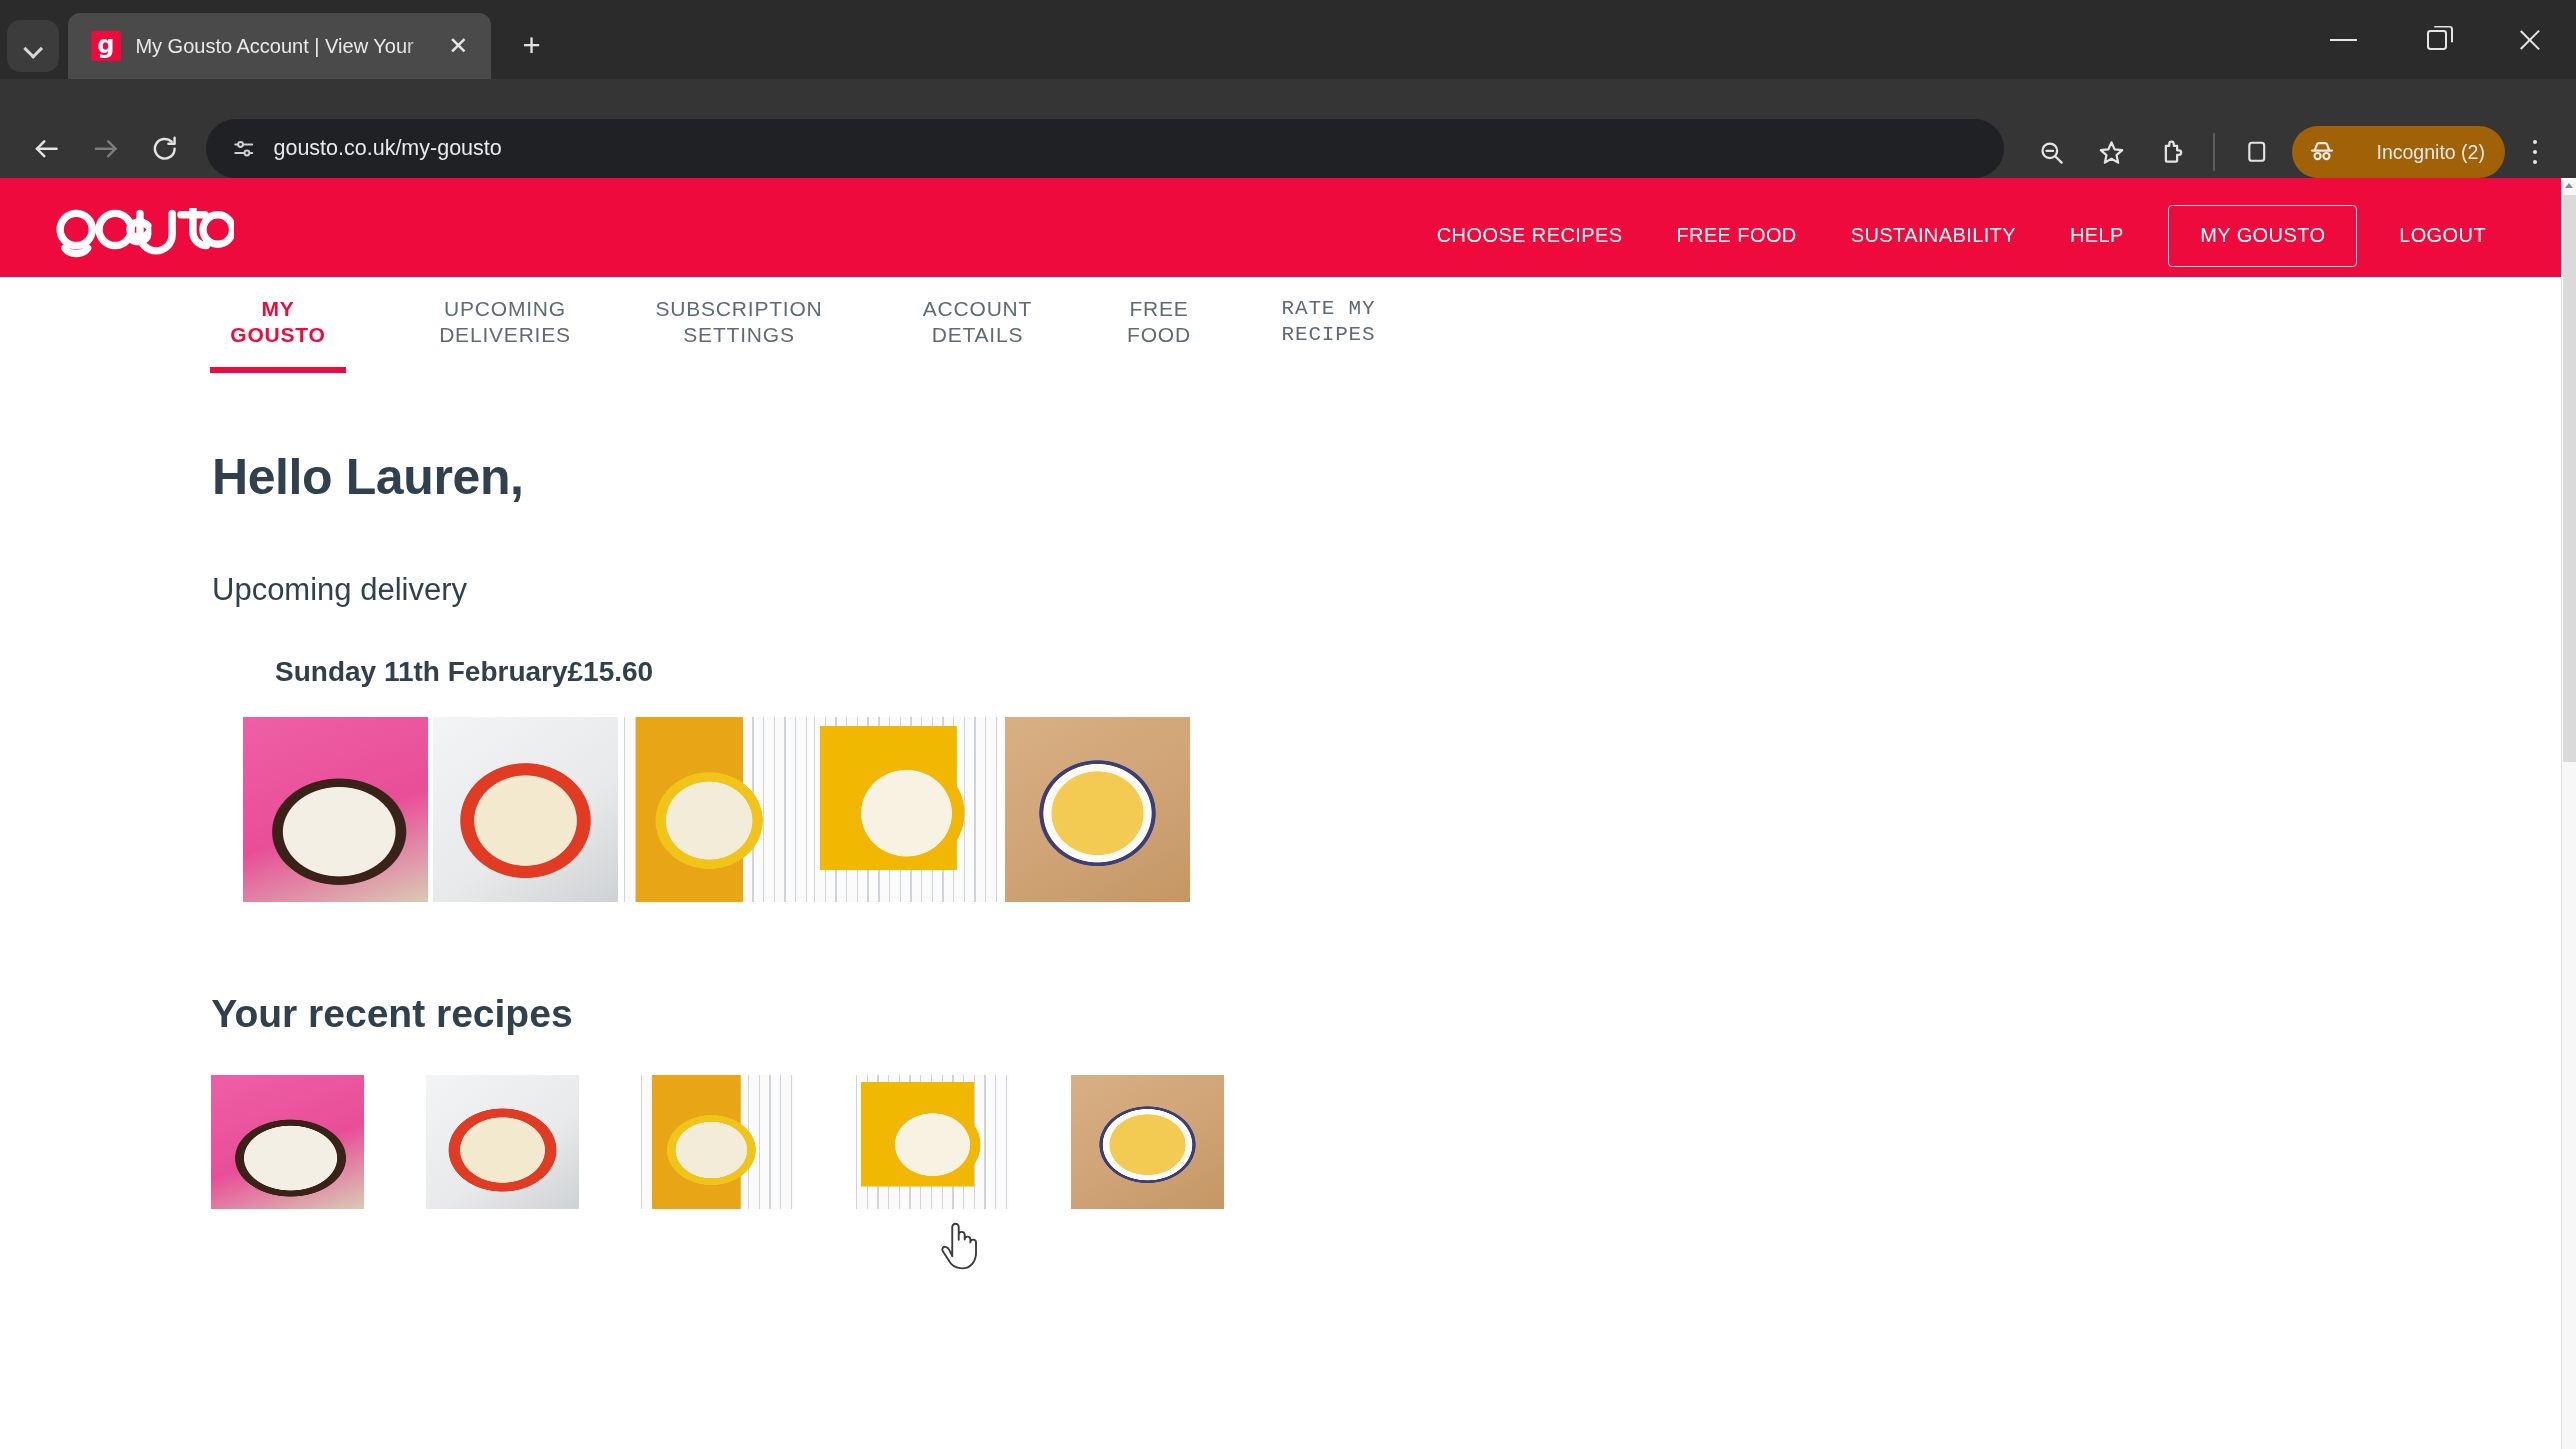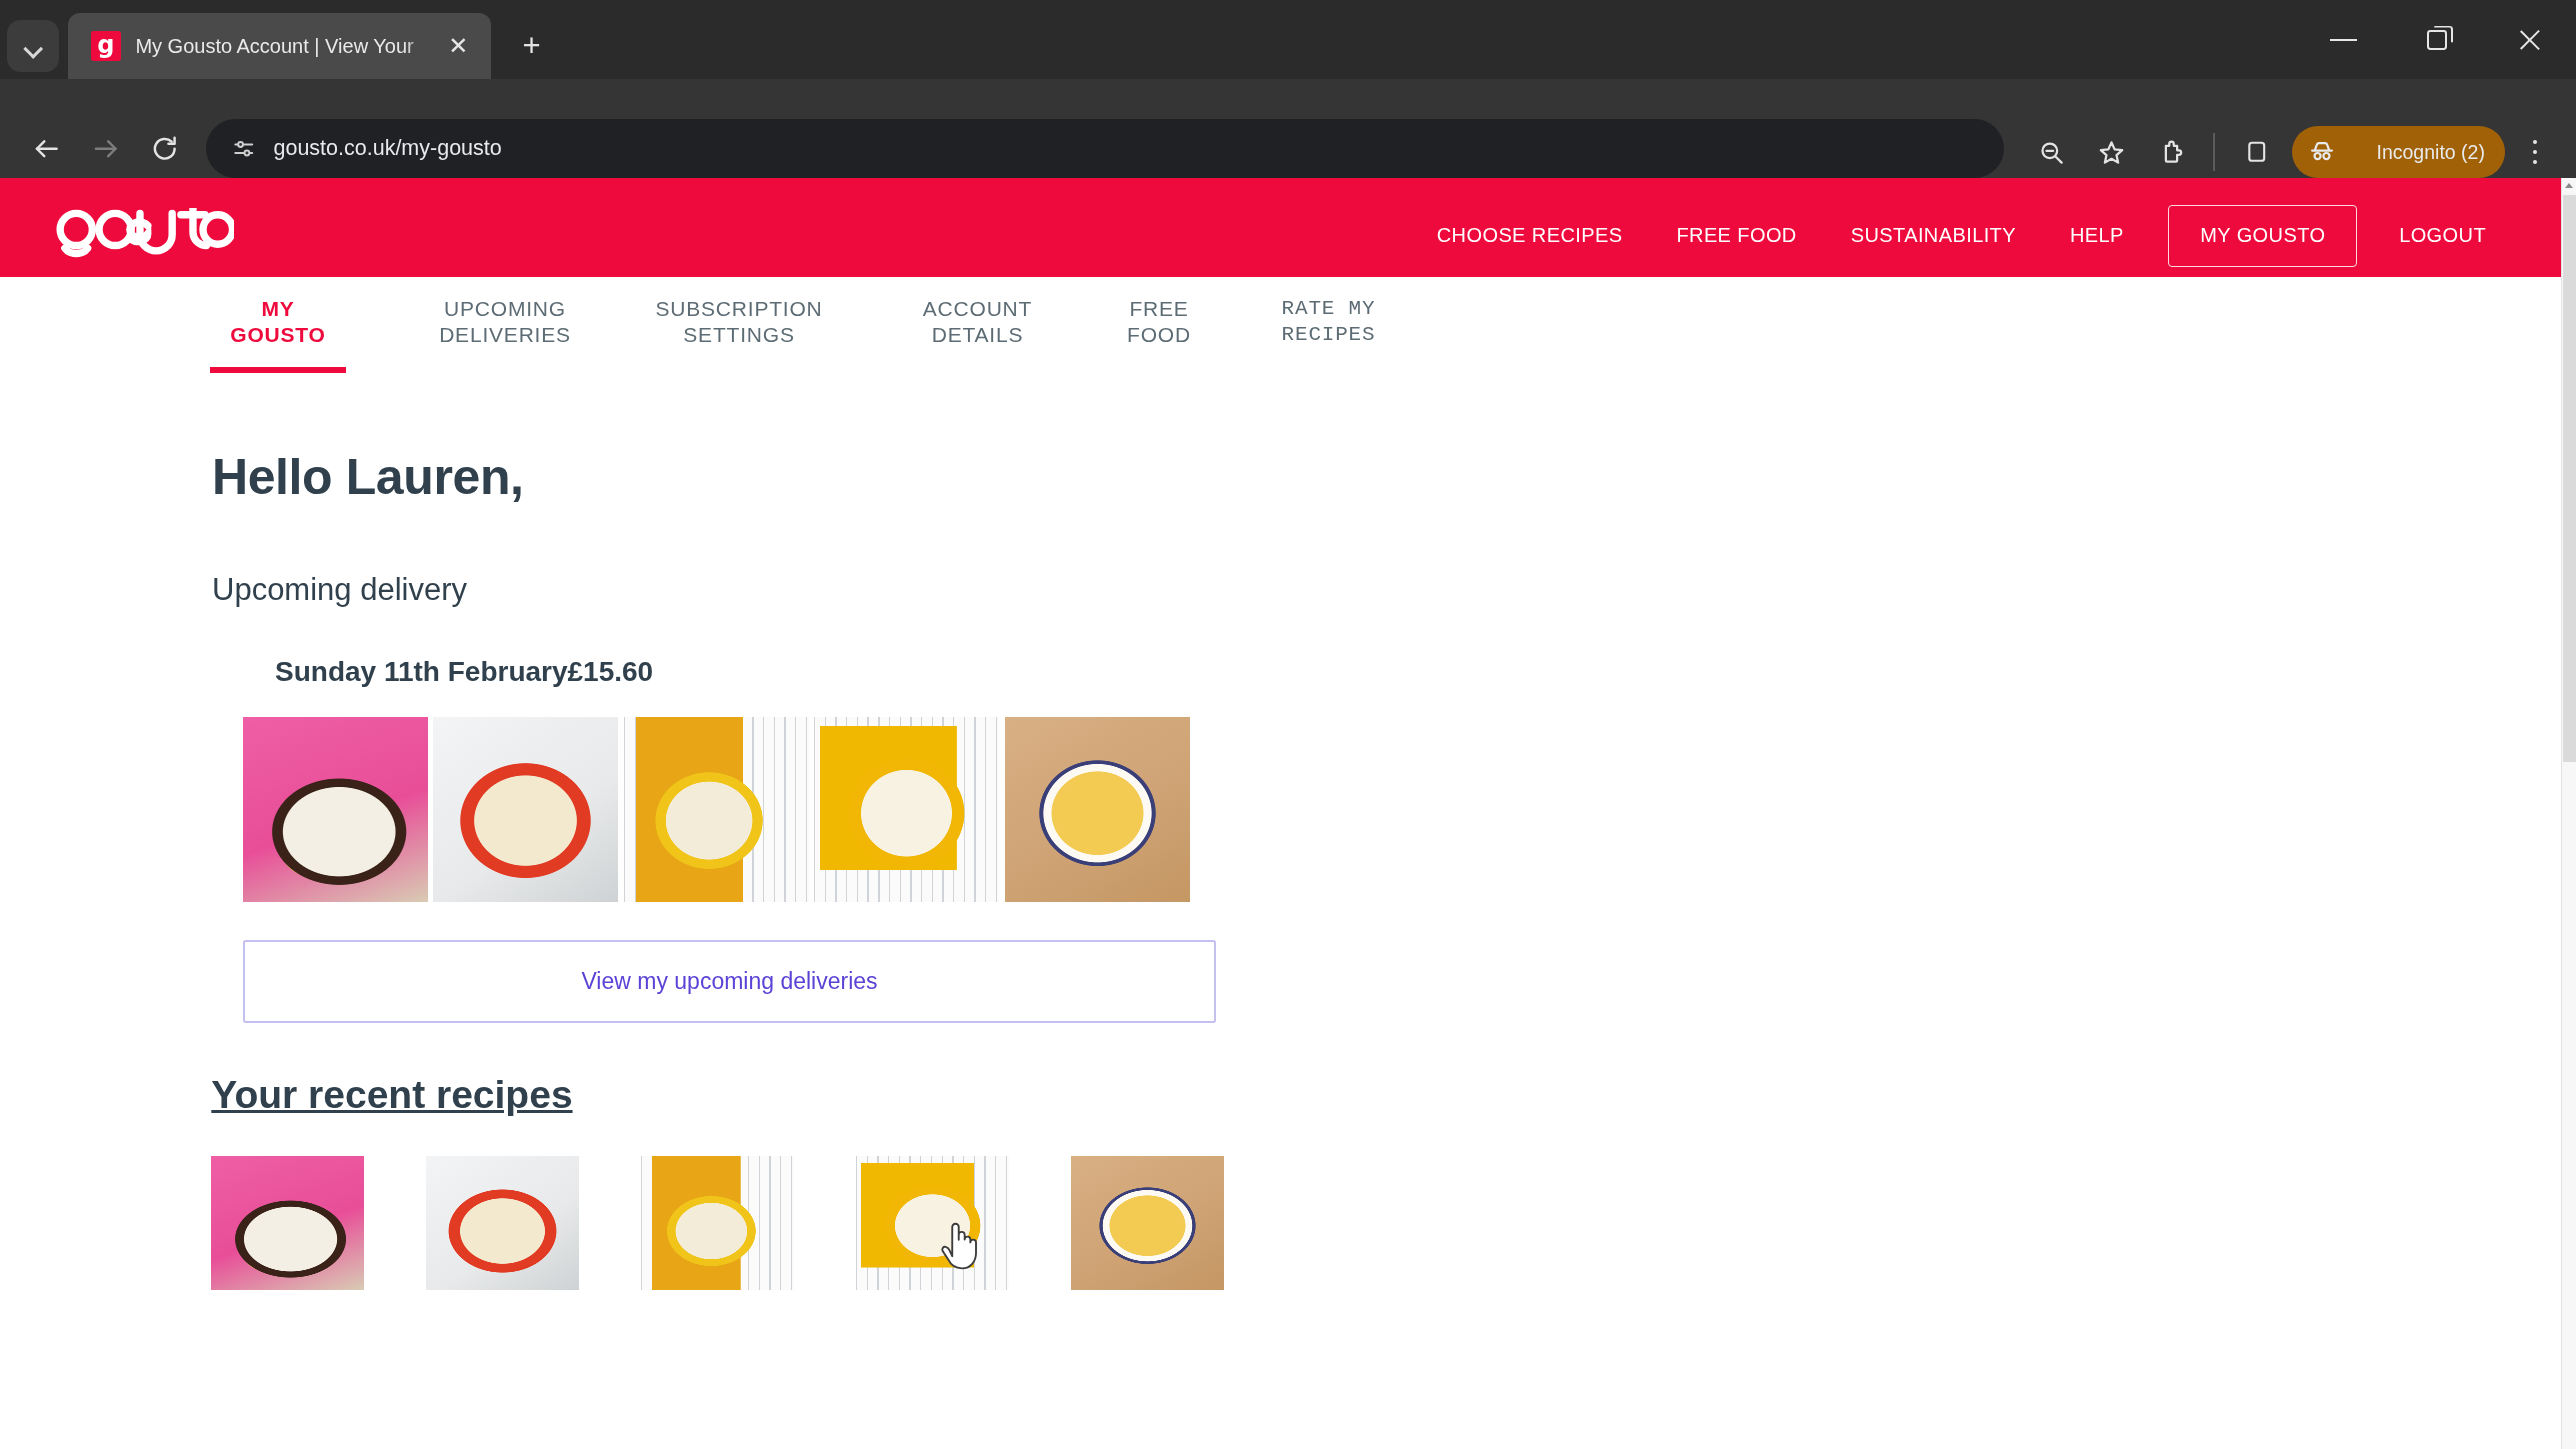--- a/index.html
+++ b/index.html
@@ -319,23 +319,22 @@
     display: flex; align-items: center; justify-content: center;
     color: #5a43d6;
     font-size: 23px;
     font-weight: 500;
   }
 
   .recent-title {
     font-size: 39px;
     font-weight: 700;
     color: #30414d;
-    margin-top: 50px;
+    margin-top: 90px;
     margin-left: -0.7px;
-    text-decoration: underline;
   }
   .recent-row {
     display: flex;
     margin-top: 39px;
     margin-left: -0.7px;
     gap: 62px;
   }
   .recent-card {
     width: 153px;
     flex: 0 0 auto;
@@ -590,21 +589,20 @@
         </div>
 
         <div class="thumb-strip">
           <div class="thumb food-1"></div>
           <div class="thumb food-2"></div>
           <div class="thumb food-3"></div>
           <div class="thumb food-4"></div>
           <div class="thumb food-5"></div>
         </div>
 
-        <div class="outline-btn">View my upcoming deliveries</div>
       </div>
 
       <h2 class="recent-title">Your recent recipes</h2>
 
       <div class="recent-row">
         <div class="recent-card">
             <div class="recent-img food-1"></div>
           </div>
         <div class="recent-card">
             <div class="recent-img food-2"></div>

